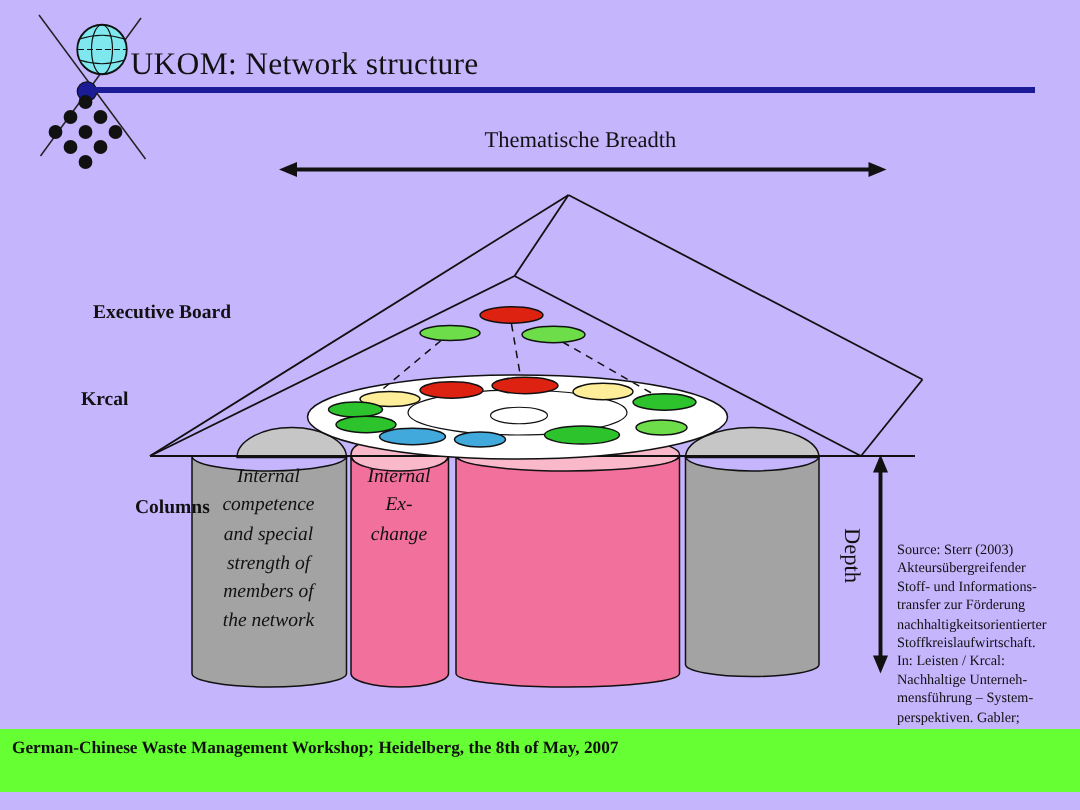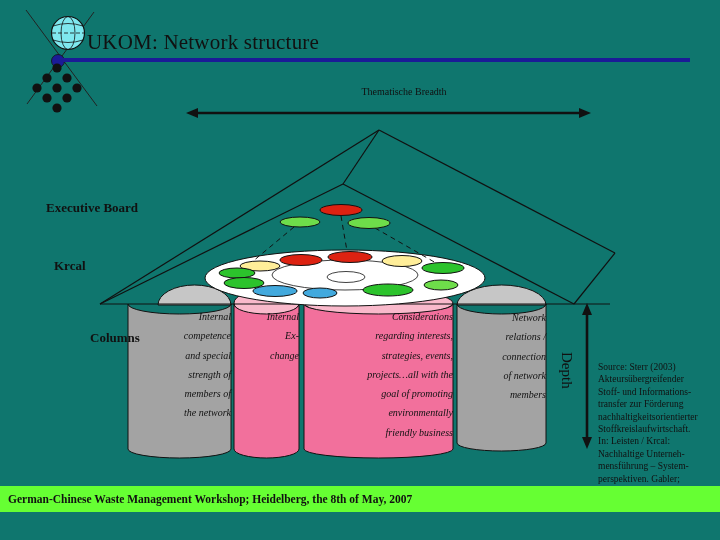--- a/index.html
+++ b/index.html
@@ -1,34 +1,34 @@
 <!DOCTYPE html>
 <html style="--accent: #1b1b96; --footer_green: #66ff33; --column_gray: #a3a3a3; --column_gray_top: #c6c6c6; --column_pink: #f2709c; --column_pink_top: #f9b9cb; --globe_cyan: #7fe8ef;"><head>
 <meta charset="utf-8">
 <style>
   html,body{margin:0;padding:0;}
   body{font-family:"Liberation Serif",serif;background:#fff;}
-  .slide{position:relative;width:720px;height:540px;background:#0f766e;overflow:hidden;}
+  .slide{position:relative;width:720px;height:540px;background:#c4b5fd;overflow:hidden;}
   .slide svg.diagram{position:absolute;left:0;top:0;width:720px;height:540px;}
   .abs{position:absolute;color:#111;}
   .page-title{left:87px;top:30px;font-size:21px;letter-spacing:0.2px;}
   .title-rule{left:56px;top:58px;width:634px;height:4px;background:var(--accent,#1b1b96);}
-  .breadth-label{left:304px;top:86px;width:200px;text-align:center;font-size:10px;}
+  .breadth-label{left:323px;top:86px;width:200px;font-size:15px;}
   .side-label{font-weight:bold;font-size:13px;}
-  .lbl-exec{left:46px;top:200px;}
+  .lbl-exec{left:62px;top:200px;}
   .lbl-board{left:54px;top:258px;}
   .lbl-columns{left:54px;top:330px;margin-left:36px;}
-  .col-text{font-style:italic;font-size:10px;line-height:19.3px;text-align:right;white-space:pre-line;}
+  .col-text{font-style:italic;font-size:13px;line-height:19.3px;text-align:center;white-space:pre-line;}
   .col1{left:127px;top:307px;width:104px;}
   .col2{left:233px;top:307px;width:66px;}
   .col3{left:303px;top:307px;width:150px;}
   .col4{left:456px;top:308px;width:90px;}
   .depth-label{left:558px;top:352px;font-size:15px;writing-mode:vertical-rl;}
   .source-note{left:598px;top:361px;width:126px;font-size:9.5px;line-height:12.4px;white-space:pre-line;}
-  .footer{left:0;top:486px;width:720px;height:26px;background:var(--footer_green,#66ff33);font-family:Liberation Serif, serif;}
+  .footer{left:0;top:486px;width:720px;height:42px;background:var(--footer_green,#66ff33);font-family:Liberation Serif, serif;}
   .footer .left{position:absolute;left:8px;top:0;line-height:26px;font-weight:bold;font-size:11.5px;white-space:nowrap;}
   .footer .right{position:absolute;right:24px;top:0;line-height:26px;font-weight:bold;font-size:11px;white-space:nowrap;}
 </style>
 </head>
 <body>
 
 <div class="slide">
 
   <svg class="diagram" viewBox="0 0 720 540">
 
@@ -135,32 +135,20 @@
 
   <div class="abs col-text col1">Internal
 competence
 and special
 strength of
 members of
 the network</div>
   <div class="abs col-text col2">Internal
 Ex-
 change</div>
-  <div class="abs col-text col3">Considerations
-regarding interests,
-strategies, events,
-projects…all with the
-goal of promoting
-environmentally
-friendly business</div>
-  <div class="abs col-text col4">Network
-relations /
-connection
-of network
-members</div>
 
   <div class="abs depth-label">Depth</div>
 
   <div class="abs source-note">Source: Sterr (2003)
 Akteursübergreifender
 Stoff- und Informations-
 transfer zur Förderung
 nachhaltigkeitsorientierter
 Stoffkreislaufwirtschaft.
 In: Leisten / Krcal:

